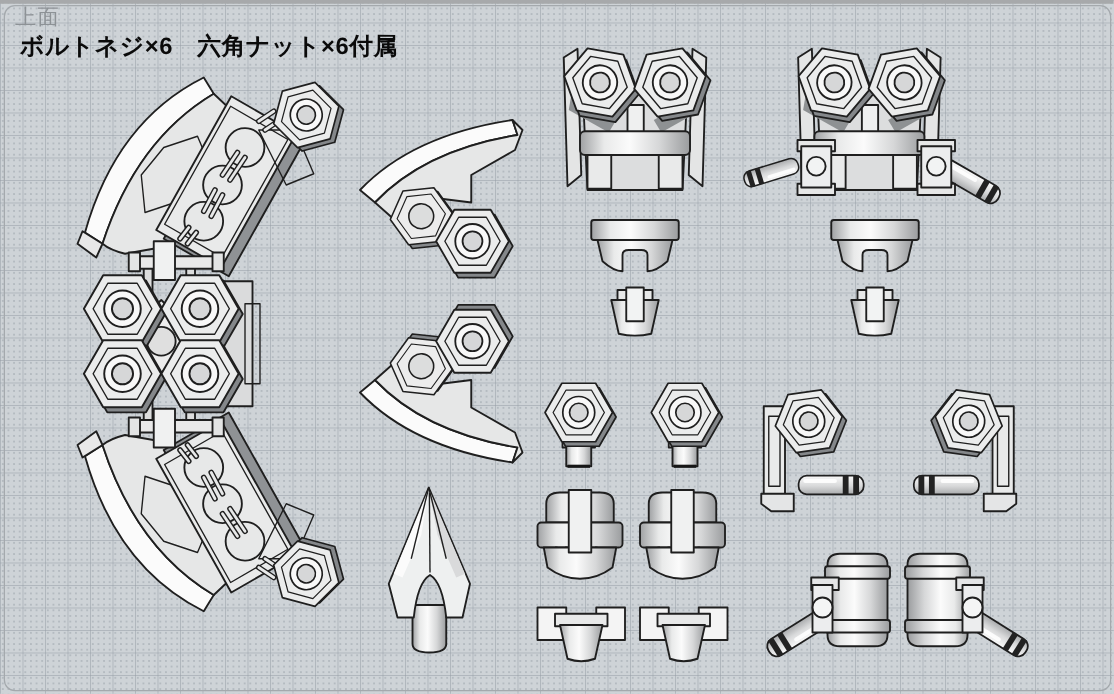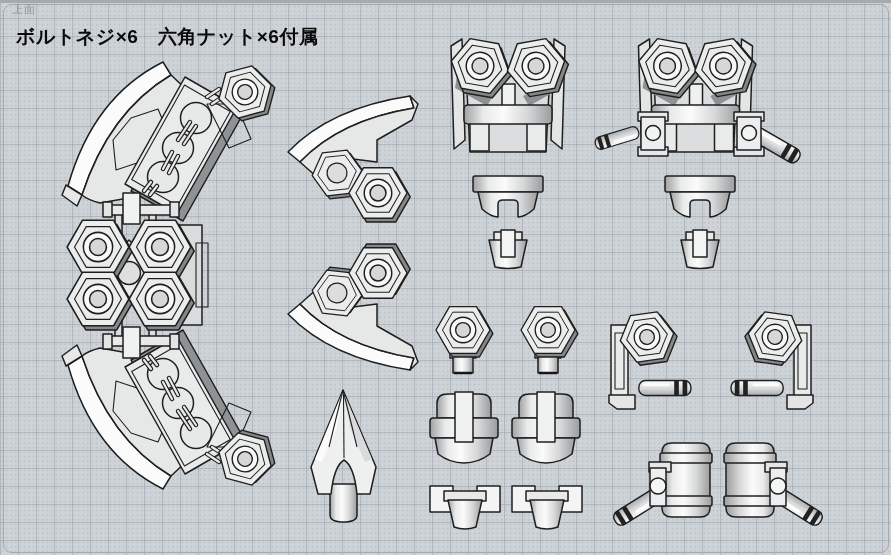--- a/index.html
+++ b/index.html
@@ -9,21 +9,21 @@
     background-color:#ced3d7;
     background-image:
       repeating-linear-gradient(to right, rgba(152,160,168,.55) 0 1px, transparent 1px 18px),
       repeating-linear-gradient(to bottom, rgba(152,160,168,.55) 0 1px, transparent 1px 18px),
       radial-gradient(circle, rgba(148,157,165,.45) .7px, transparent 1px);
     background-size:18px 18px,18px 18px,4.5px 4.5px;
   }
   .top-strip{position:absolute;left:0;top:0;width:891px;height:3px;background:#a7a9ab;}
   .vp-frame{position:absolute;left:3px;top:4px;right:2px;bottom:2px;
     border:1.5px solid #a4a9ad;border-radius:9px;pointer-events:none;}
-  .view-label{position:absolute;left:9px;top:2px;font-size:11px;color:#8d9296;
+  .view-label{position:absolute;left:9px;top:2px;font-size:17px;color:#8d9296;
     letter-spacing:1px;padding:0 3px;}
   .title{position:absolute;left:16px;top:24px;font-size:19px;font-weight:700;color:#0a0a0a;
     letter-spacing:.5px;white-space:nowrap;}
   svg{position:absolute;left:0;top:0;}
   .s{stroke:#1f1f1f;stroke-width:1.5px;stroke-linejoin:round;stroke-linecap:round;}
   .t{stroke:#1f1f1f;stroke-width:1.1px;fill:none;stroke-linejoin:round;}
   .n{stroke:none;}
   .lnk-d{stroke:#1f1f1f;stroke-width:4.5px;stroke-linecap:round;}
   .lnk-l{stroke:#e8e9e9;stroke-width:2.2px;stroke-linecap:round;}
 </style>

